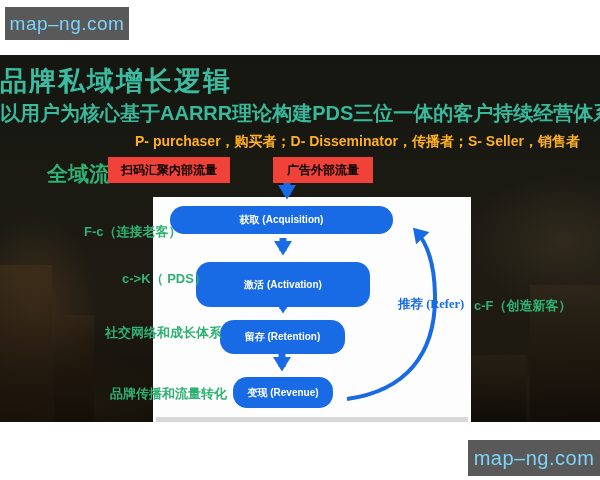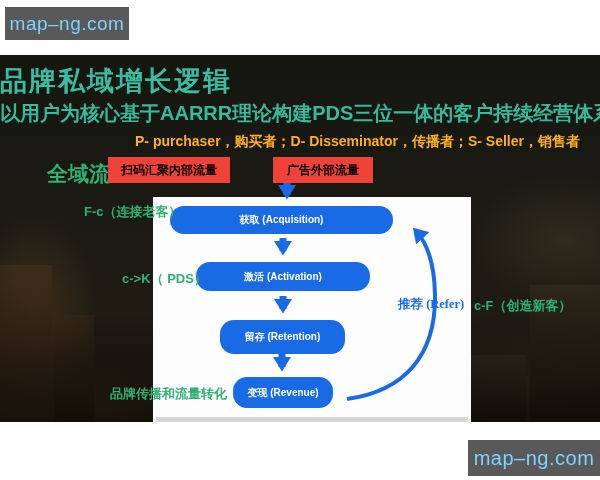--- a/index.html
+++ b/index.html
@@ -60,30 +60,30 @@
   }
   .panel-strip{
     position:absolute;left:3px;right:3px;bottom:0;height:5px;background:#d7d7d7;
   }
   .stage{
     position:absolute;background:#186ae5;border-radius:14px;
     color:#ffffff;font-size:10px;font-weight:bold;
     display:flex;align-items:center;justify-content:center;white-space:nowrap;
   }
   .s1{left:170px;top:151px;width:223px;height:28px;}
-  .s2{left:196px;top:207px;width:174px;height:29px;}
+  .s2{left:196px;top:207px;width:174px;height:45px;}
   .s3{left:220px;top:265px;width:125px;height:34px;}
   .s4{left:233px;top:322px;width:100px;height:31px;}
 
   .arrows{position:absolute;left:0;top:0;width:600px;height:367px;pointer-events:none;}
 
   .llabel{
     position:absolute;color:#2fb173;font-weight:bold;white-space:nowrap;font-size:13px;
   }
-  .l0{left:84px;top:148px;}
+  .l0{left:84px;top:168px;}
   .l1{left:122px;top:215px;}
   .l2{left:105px;top:269px;}
   .l3{left:110px;top:330px;}
   .refer{
     position:absolute;left:398px;top:241px;color:#186ae5;font-size:12.5px;font-weight:bold;white-space:nowrap;font-family:Liberation Serif, serif;
   }
   .rlabel{
     position:absolute;left:474px;top:242px;color:#2fb173;font-size:13px;font-weight:bold;white-space:nowrap;
   }
 </style>
@@ -125,19 +125,20 @@
       <path d="M287 128 L287 140" stroke="#186ae5" stroke-width="7" fill="none" marker-end="url(#head)"></path>
       <path d="M283 183 L283 196" stroke="#186ae5" stroke-width="7" fill="none" marker-end="url(#head)"></path>
       <path d="M283 241 L283 254" stroke="#186ae5" stroke-width="7" fill="none" marker-end="url(#head)"></path>
       <path d="M282 299 L282 312" stroke="#186ae5" stroke-width="7" fill="none" marker-end="url(#head)"></path>
     </g>
     <path d="M347 344 C405 336 436 300 435 240 C434.5 212 428 189 416 176" stroke="#186ae5" stroke-width="4" fill="none" marker-end="url(#head)"></path>
   </svg>
 
   <div class="llabel l0">F-c（连接老客）</div>
   <div class="llabel l1">c-&gt;K（ PDS）</div>
+  <div class="llabel l2">社交网络和成长体系</div>
   <div class="llabel l3">品牌传播和流量转化</div>
 
   <div class="refer">推荐 (Refer)</div>
   <div class="rlabel">c-F（创造新客）</div>
 </div>
 
 <div class="wm wm-bottom">map–ng.com</div>
 
 </body></html>

